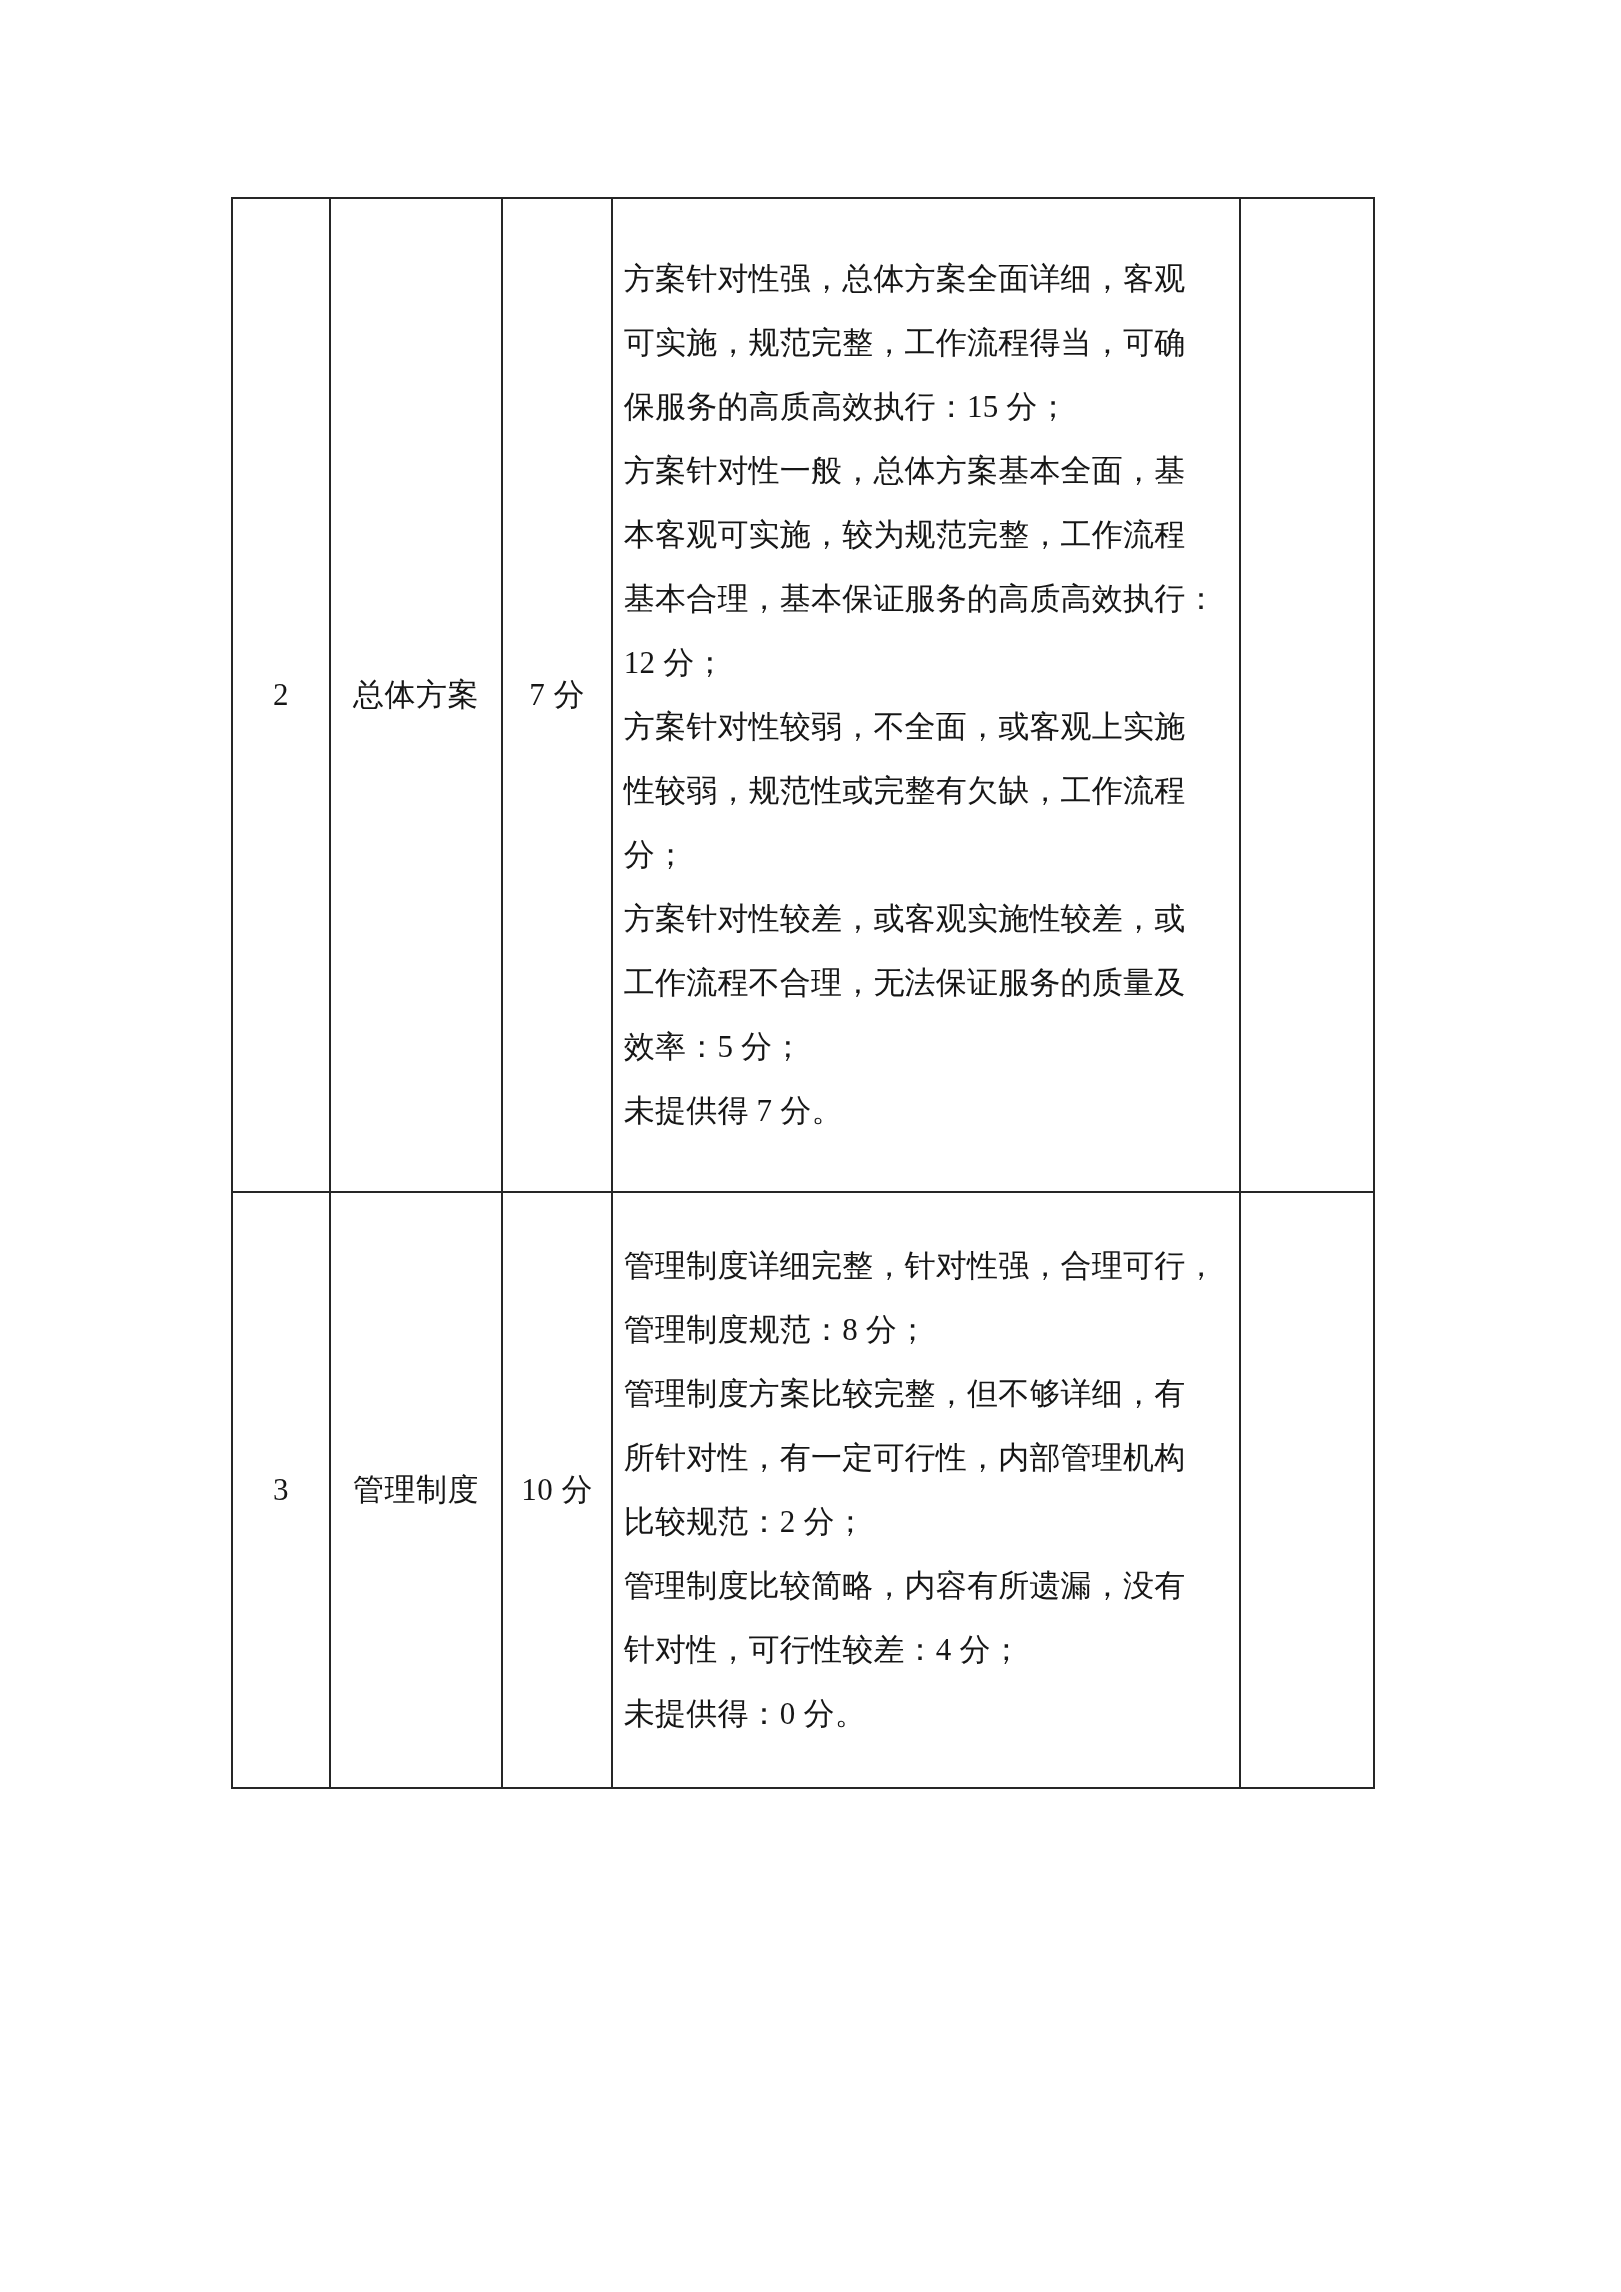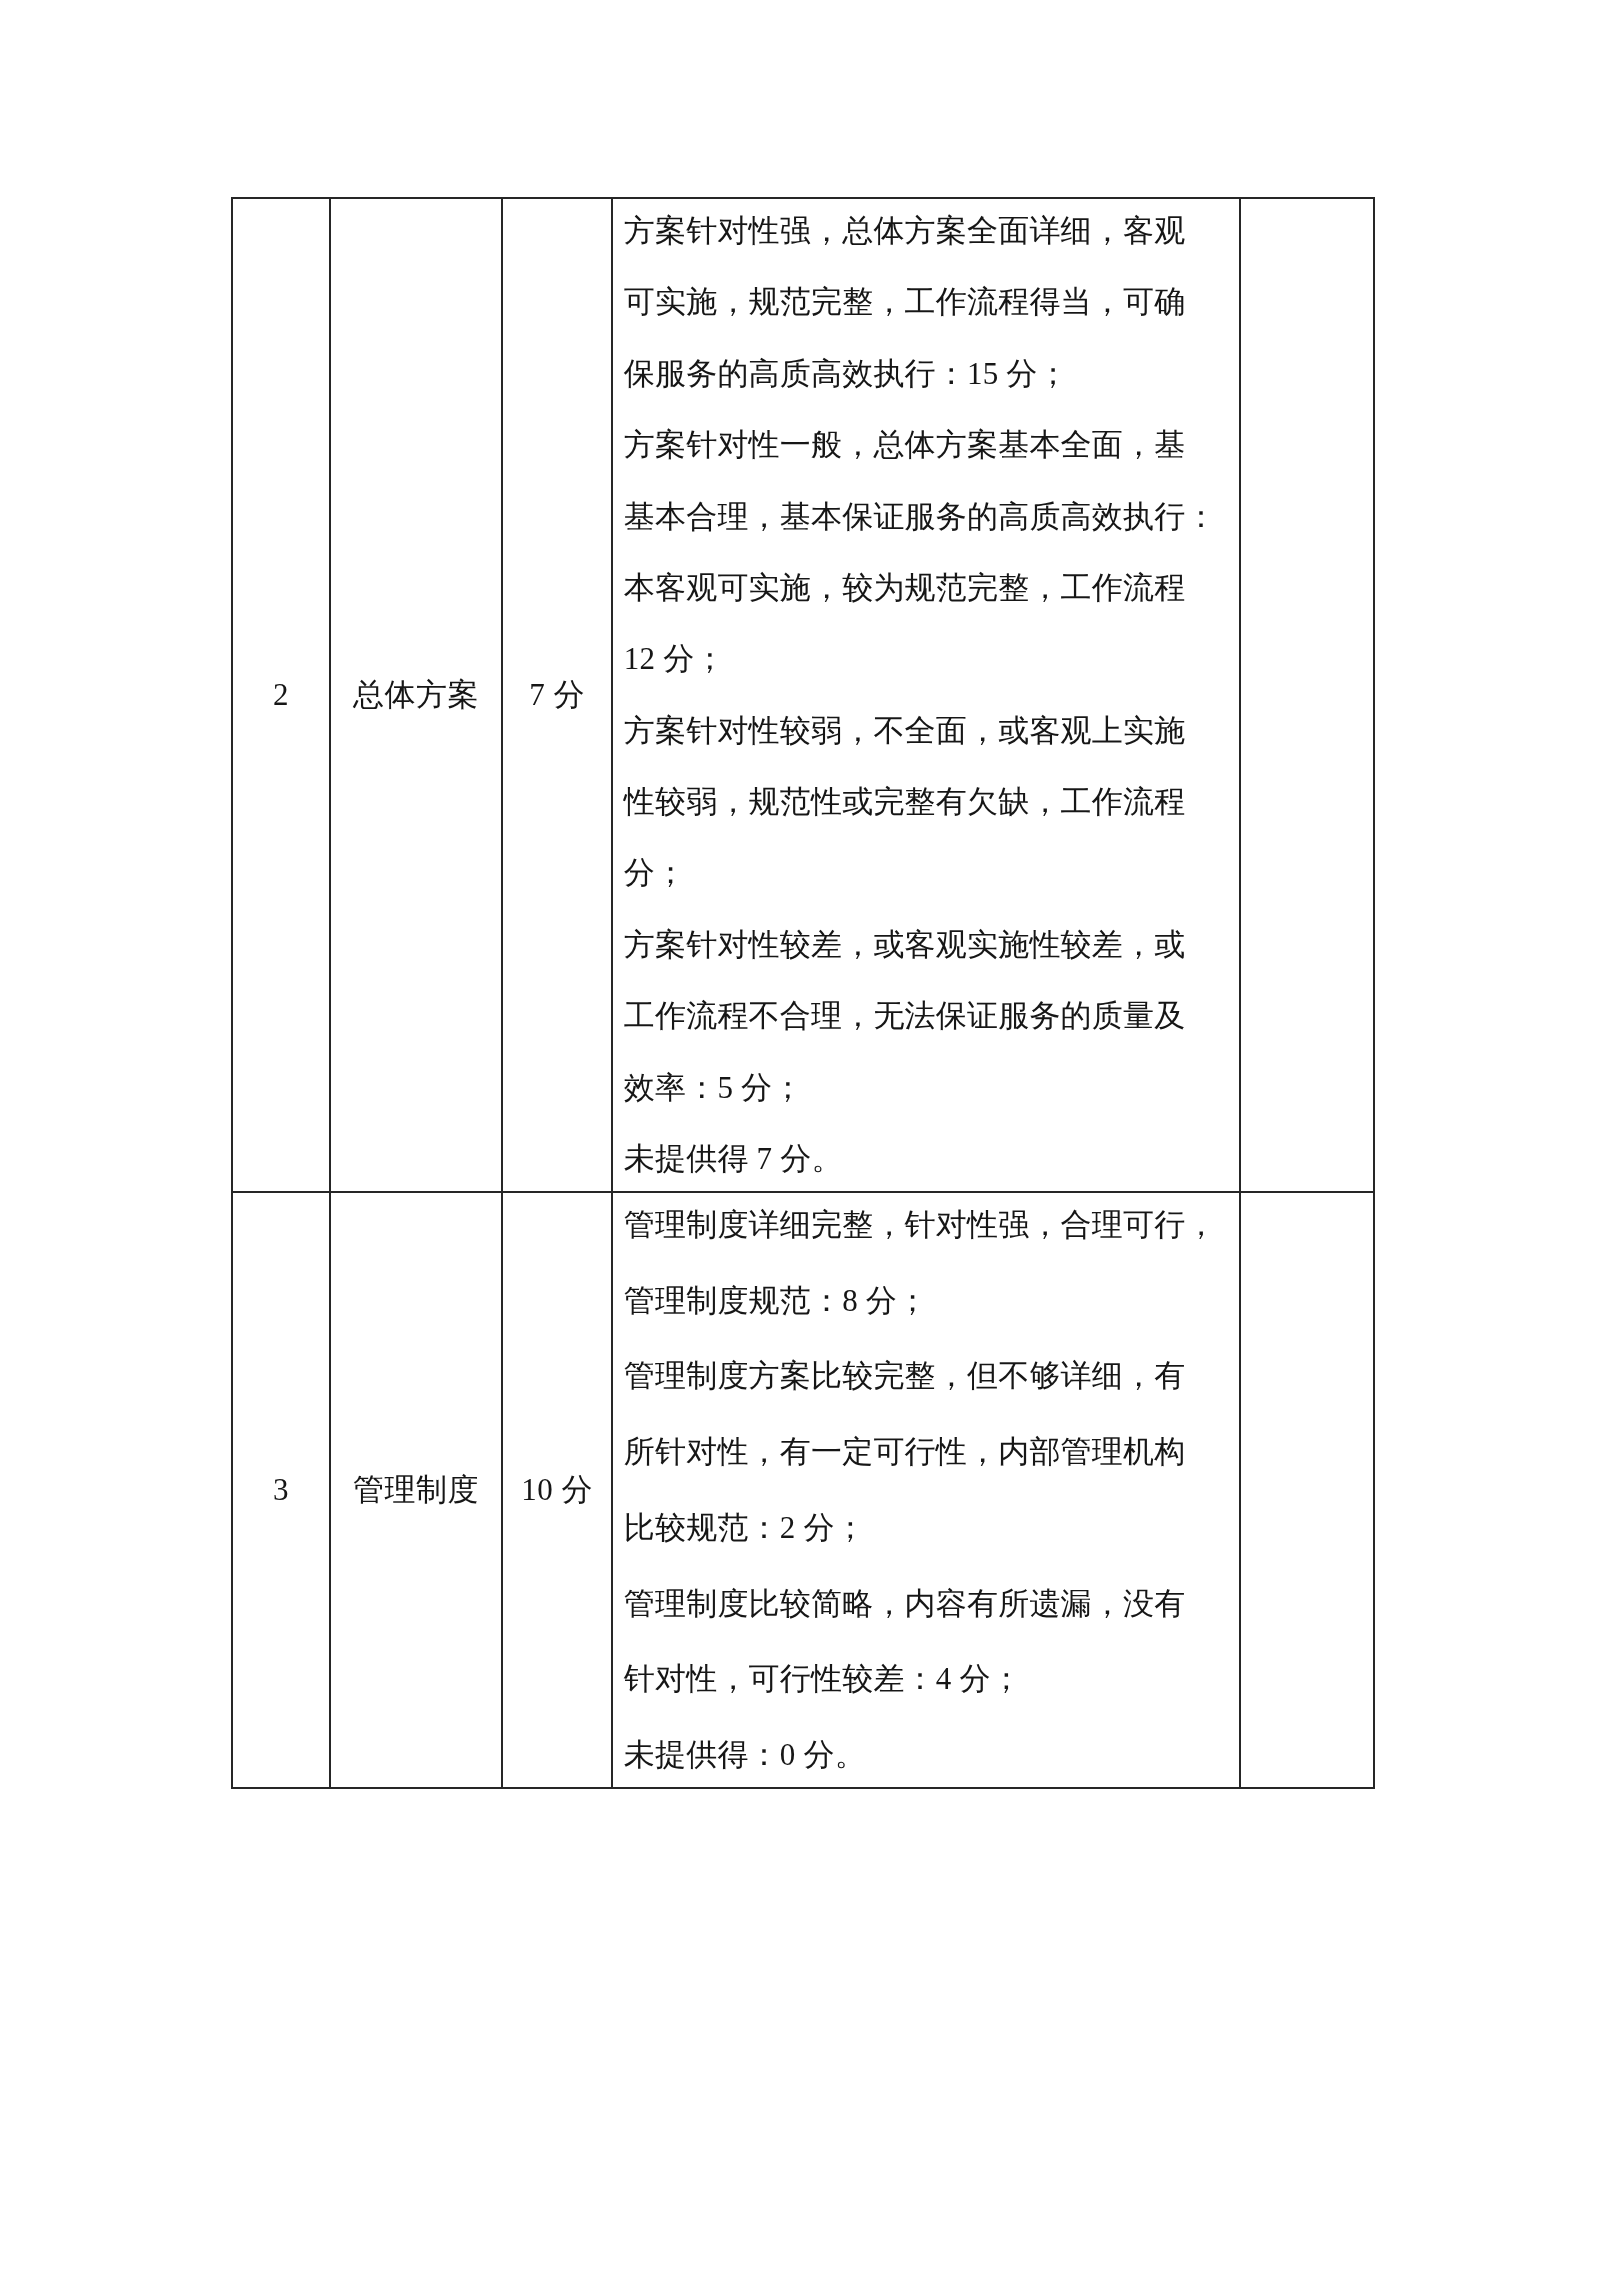--- a/index.html
+++ b/index.html
@@ -32,21 +32,21 @@
     display: flex;
     align-items: center;
     justify-content: center;
     font-size: 31px;
     letter-spacing: 0.5px;
     white-space: nowrap;
   }
   .criteria-cell {
     display: flex;
     flex-direction: column;
-    justify-content: space-between;
+    justify-content: center;
     padding: 0 27.4px 0 10.8px;
   }
   .cl {
     height: 64px;
     line-height: 64px;
     font-size: 31px;
     letter-spacing: 0.2px;
     white-space: nowrap;
   }
 </style>
@@ -63,22 +63,22 @@
       <span>总体方案</span>
     </div>
     <div class="cell cell-center bl bb">
       <span>7 分</span>
     </div>
     <div class="cell criteria-cell bl bb">
         <div class="cl">方案针对性强，总体方案全面详细，客观</div>
         <div class="cl">可实施，规范完整，工作流程得当，可确</div>
         <div class="cl">保服务的高质高效执行：15 分；</div>
         <div class="cl">方案针对性一般，总体方案基本全面，基</div>
+        <div class="cl">本客观可实施，较为规范完整，工作流程</div>
         <div class="cl">基本合理，基本保证服务的高质高效执行：</div>
-        <div class="cl">本客观可实施，较为规范完整，工作流程</div>
         <div class="cl">12 分；</div>
         <div class="cl">方案针对性较弱，不全面，或客观上实施</div>
         <div class="cl">性较弱，规范性或完整有欠缺，工作流程</div>
         <div class="cl">分；</div>
         <div class="cl">方案针对性较差，或客观实施性较差，或</div>
         <div class="cl">工作流程不合理，无法保证服务的质量及</div>
         <div class="cl">效率：5 分；</div>
         <div class="cl">未提供得 7 分。</div>
       </div>
     <div class="cell bl bb"></div>

